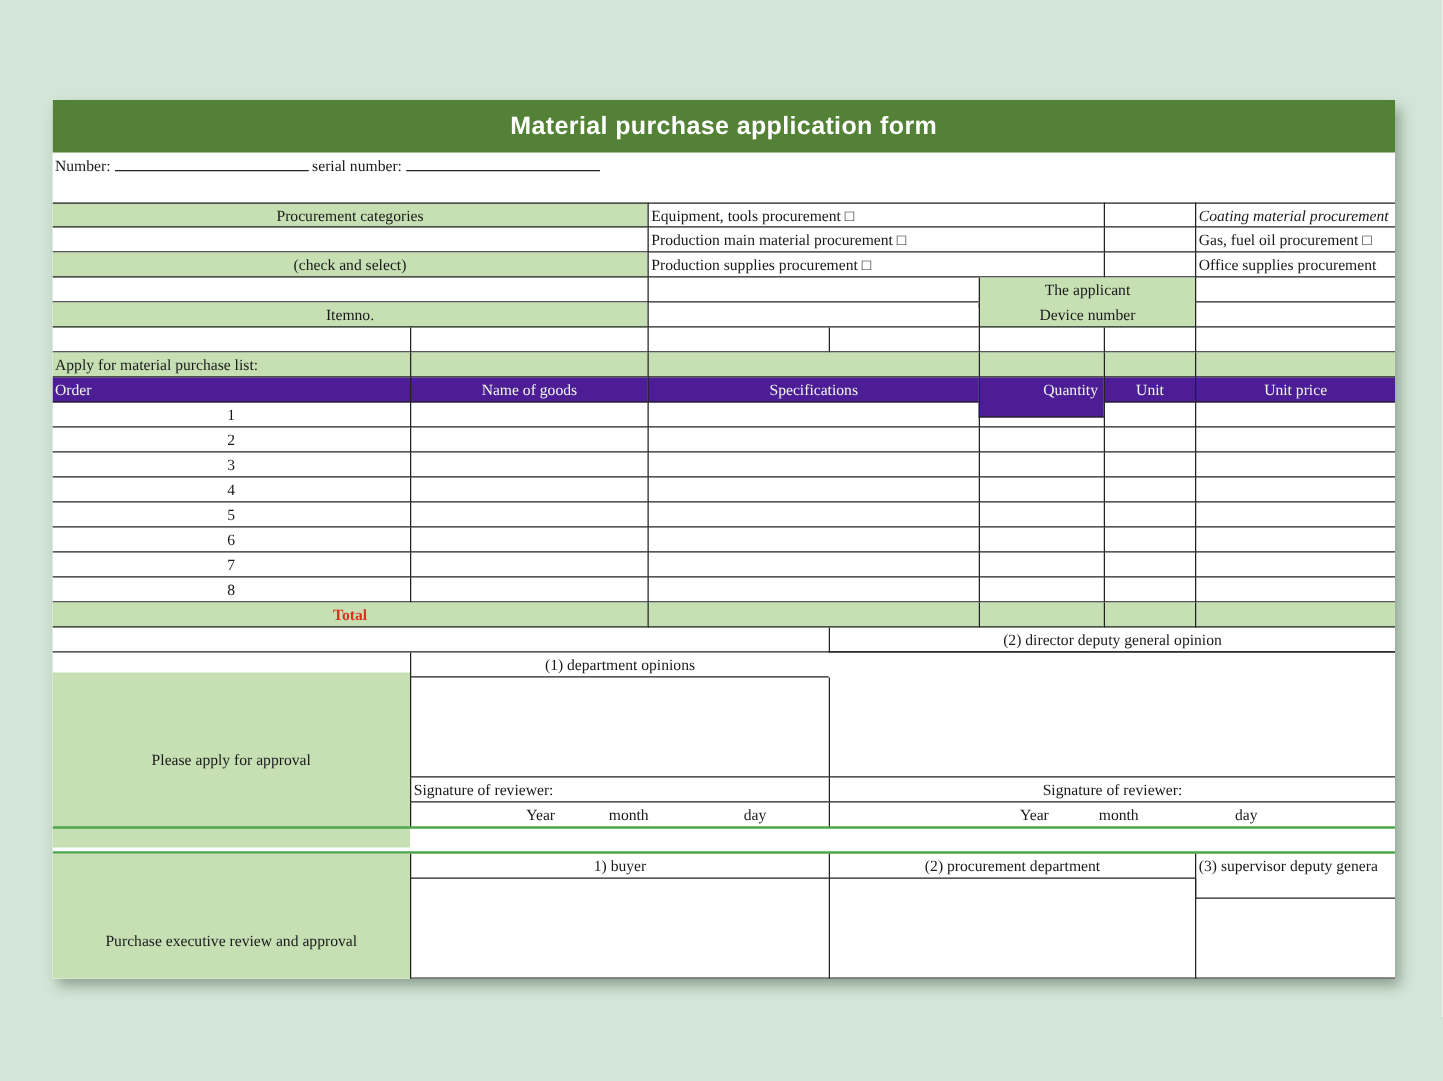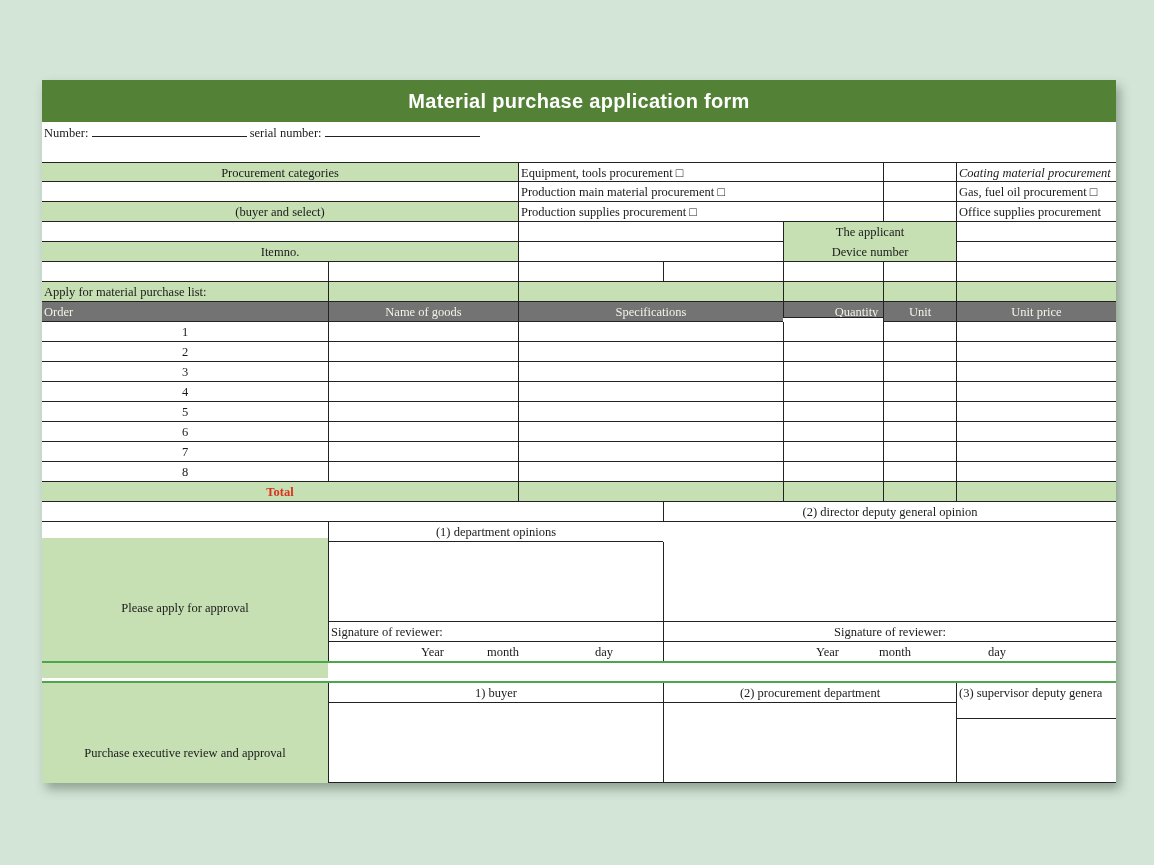--- a/index.html
+++ b/index.html
@@ -14,21 +14,21 @@
   }
   .title-bar {
     position:absolute; left:0; top:0; width:1074px; height:42px; background:#538135;
     color:#fff; font-family:"Liberation Sans","DejaVu Sans",sans-serif; font-weight:bold;
     font-size:20px; text-align:center; line-height:42px; letter-spacing:0.3px;
   }
   .c { position:absolute; box-sizing:border-box; font-size:12.5px; line-height:20px; white-space:nowrap; overflow:hidden; }
   .ctr { text-align:center; }
   .lft { text-align:left; padding-left:2px; }
   .lg { background:#c6e0b4; }
-  .dg { background:#737373; color:#f0f5ea; }
+  .dg { background:#4c1d95; color:#f0f5ea; }
   .bt { border-top:1.5px solid #222; }
   .bb { border-bottom:1.5px solid #222; }
   .bl { border-left:1.5px solid #222; }
   .red { color:#d9321f; font-weight:bold; }
   .gline { position:absolute; left:0; width:1074px; height:2px; background:#4ca64c; }
   .uline { display:inline-block; border-bottom:1px solid #222; height:12px; vertical-align:baseline; }
 </style>
 </head>
 <body>
 
@@ -37,21 +37,21 @@
 
   <div class="c lft" style="left:0;top:43px;width:500px;height:20px;">
     <span>Number:</span>
     <span class="uline" style="width:155px;"></span>
     <span>serial number:</span>
     <span class="uline" style="width:155px;"></span>
   </div>
 
   <div class="c ctr lg bt bb" style="left:0;top:82px;width:476px;height:20px;">Procurement categories</div>
   <div class="c bb" style="left:0;top:102px;width:476px;height:20px;"></div>
-  <div class="c ctr lg bb" style="left:0;top:122px;width:476px;height:20px;">(buyer and select)</div>
+  <div class="c ctr lg bb" style="left:0;top:122px;width:476px;height:20px;">(check and select)</div>
 
   <div class="c lft bt bb bl" style="left:476px;top:82px;width:365px;height:20px;">Equipment, tools procurement □</div>
   <div class="c lft bb bl" style="left:476px;top:102px;width:365px;height:20px;">Production main material procurement □</div>
   <div class="c lft bb bl" style="left:476px;top:122px;width:365px;height:20px;">Production supplies procurement □</div>
 
   <div class="c bt bb bl" style="left:841px;top:82px;width:73px;height:20px;"></div>
   <div class="c bb bl" style="left:841px;top:102px;width:73px;height:20px;"></div>
   <div class="c bb bl" style="left:841px;top:122px;width:73px;height:20px;"></div>
 
   <div class="c lft bt bb bl" style="left:914px;top:82px;width:160px;height:20px;font-style:italic;">Coating material procurement</div>
@@ -80,21 +80,21 @@
   <div class="c lft lg bb" style="left:0;top:202px;width:286px;height:20px;">Apply for material purchase list:</div>
   <div class="c lg bb bl" style="left:286px;top:202px;width:190px;height:20px;"></div>
   <div class="c lg bb bl" style="left:476px;top:202px;width:265px;height:20px;"></div>
   <div class="c lg bb bl" style="left:741px;top:202px;width:100px;height:20px;"></div>
   <div class="c lg bb bl" style="left:841px;top:202px;width:73px;height:20px;"></div>
   <div class="c lg bb bl" style="left:914px;top:202px;width:160px;height:20px;"></div>
 
   <div class="c lft dg bb" style="left:0;top:222px;width:286px;height:20px;">Order</div>
   <div class="c ctr dg bb bl" style="left:286px;top:222px;width:190px;height:20px;">Name of goods</div>
   <div class="c ctr dg bb bl" style="left:476px;top:222px;width:265px;height:20px;">Specifications</div>
-  <div class="c ctr dg bb bl" style="left:741px;top:222px;width:100px;height:16px;padding-left:46px;">Quantity</div>
+  <div class="c ctr dg bb bl" style="left:741px;top:222px;width:100px;height:32px;padding-left:46px;">Quantity</div>
   <div class="c ctr dg bb bl" style="left:841px;top:222px;width:73px;height:20px;">Unit</div>
   <div class="c ctr dg bb bl" style="left:914px;top:222px;width:160px;height:20px;">Unit price</div>
 
   <div>
     <div class="c ctr bb" style="left:0;top:242px;width:286px;height:20px;">1</div>
     <div class="c bb bl" style="left:286px;top:242px;width:190px;height:20px;"></div>
     <div class="c bb bl" style="left:476px;top:242px;width:265px;height:20px;"></div>
     <div class="c bb bl" style="left:741px;top:242px;width:100px;height:20px;"></div>
     <div class="c bb bl" style="left:841px;top:242px;width:73px;height:20px;"></div>
     <div class="c bb bl" style="left:914px;top:242px;width:160px;height:20px;"></div>

